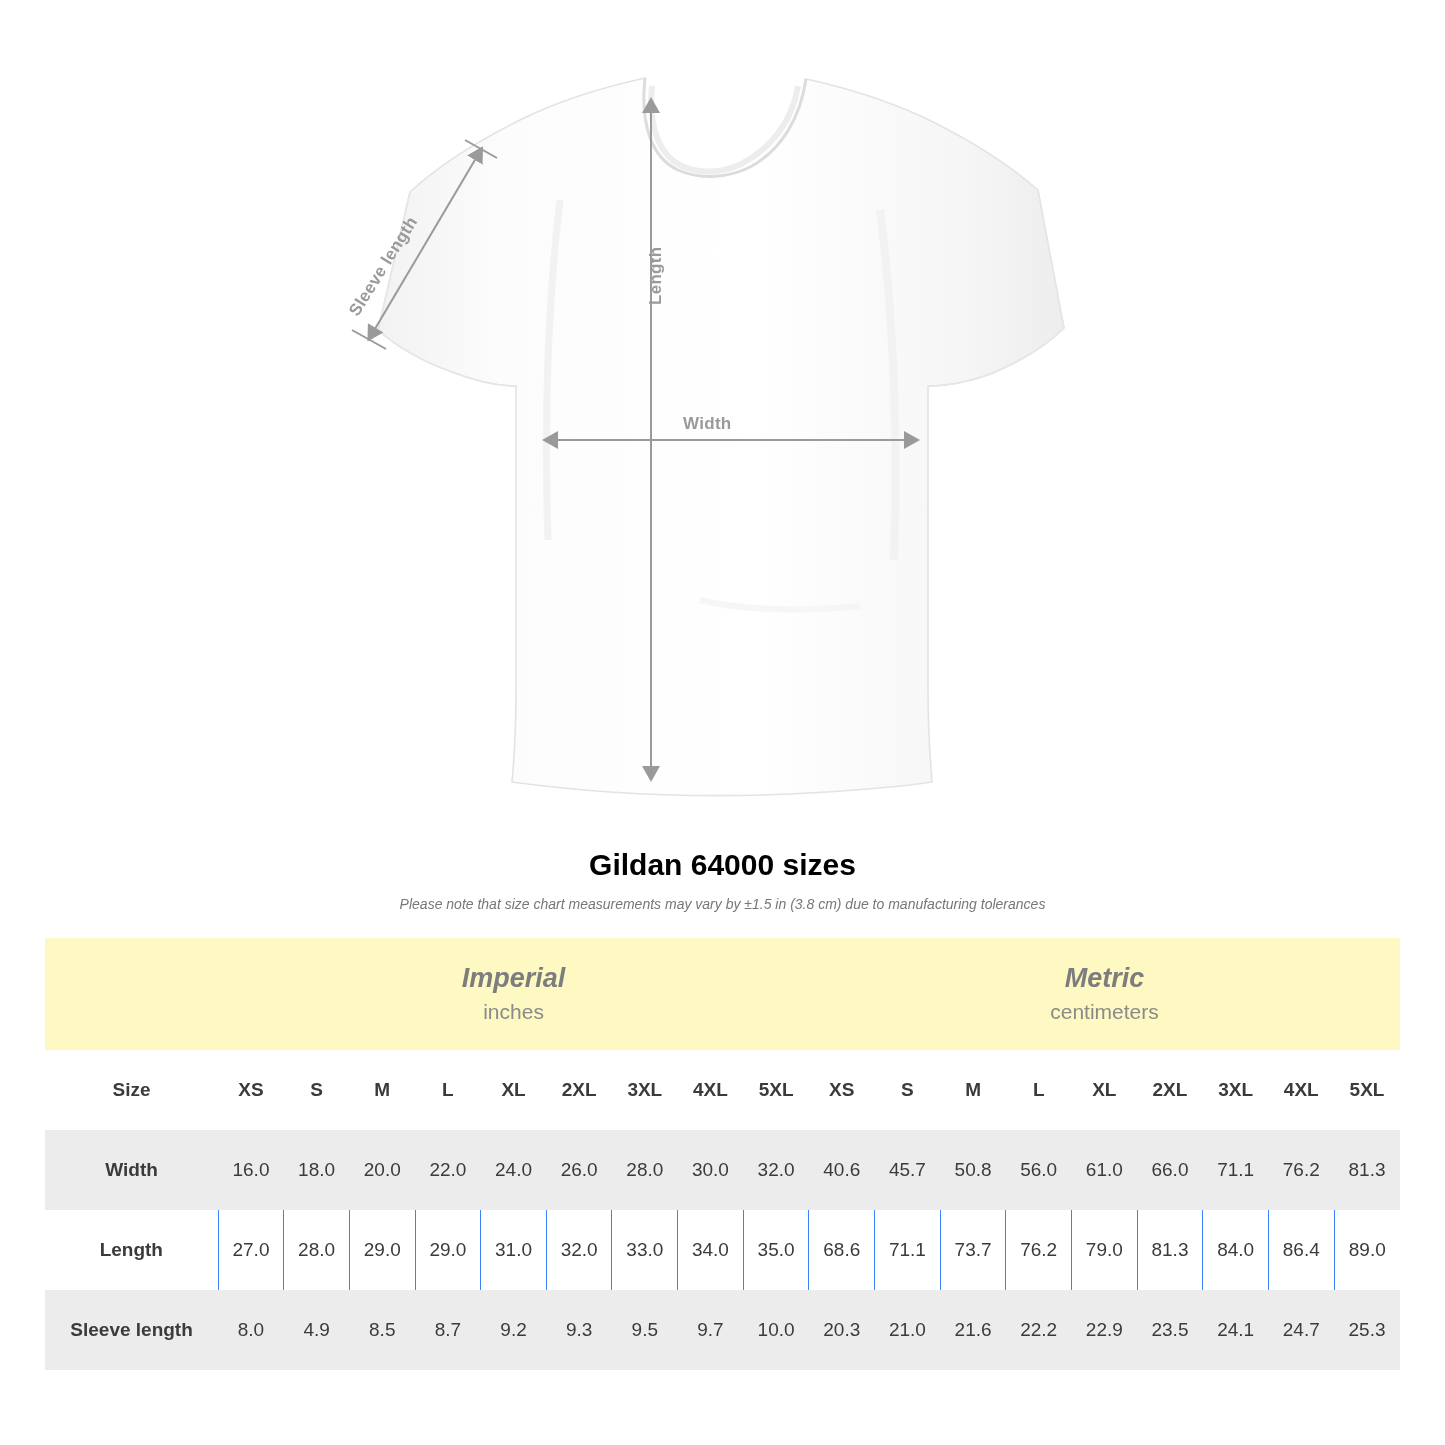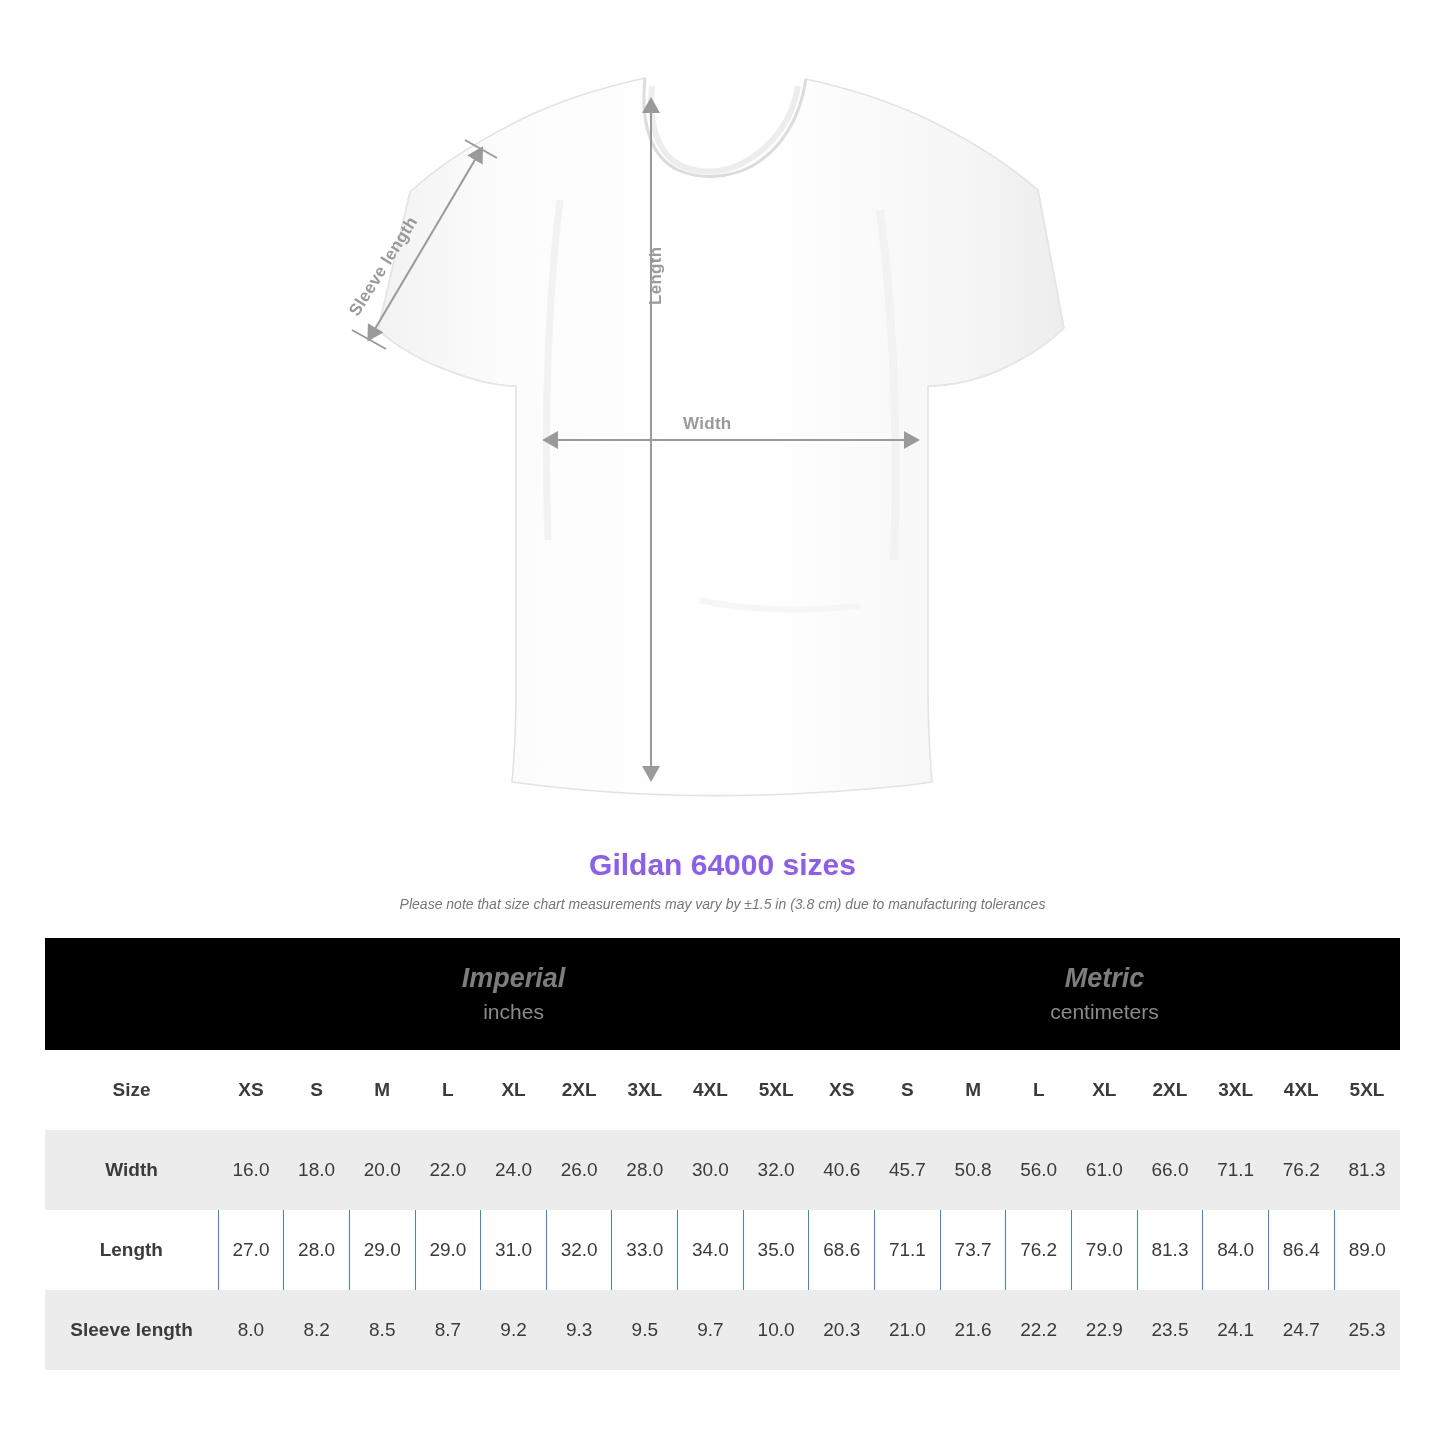--- a/index.html
+++ b/index.html
@@ -53,21 +53,21 @@
   }
 
   
   .title-block {
     text-align: center;
     margin-top: 18px;
   }
   .chart-title {
     font-size: 30px;
     font-weight: bold;
-    color: #8b5cf6;
+    color: #000000;
     margin: 0 0 14px 0;
   }
   .chart-note {
     font-size: 14px;
     font-style: italic;
     color: #777777;
     margin: 0;
   }
 
   
@@ -81,21 +81,21 @@
   }
   table.size-table td, table.size-table th {
     text-align: center;
     vertical-align: middle;
     font-size: 19px;
     color: #3b3b3b;
     padding: 0;
     border: none;
   }
   .unit-row td {
-    background: #000000;
+    background: #fef9c3;
     height: 112px;
   }
   .unit-name {
     font-size: 27px;
     font-style: italic;
     font-weight: bold;
     color: #7d7d7d;
     line-height: 1.1;
   }
   .unit-sub {
@@ -309,21 +309,21 @@
         <td class="cell-sep">79.0</td>
         <td class="cell-sep">81.3</td>
         <td class="cell-sep">84.0</td>
         <td class="cell-sep">86.4</td>
         <td class="cell-sep">89.0</td>
       </tr>
 
       <tr class="data-row band-grey">
         <td class="rowlabel">Sleeve length</td>
         <td class="cell-sep">8.0</td>
-        <td class="cell-sep">8.2</td>
+        <td class="cell-sep">4.9</td>
         <td class="cell-sep">8.5</td>
         <td class="cell-sep">8.7</td>
         <td class="cell-sep">9.2</td>
         <td class="cell-sep">9.3</td>
         <td class="cell-sep">9.5</td>
         <td class="cell-sep">9.7</td>
         <td class="cell-sep">10.0</td>
         <td class="cell-sep">20.3</td>
         <td class="cell-sep">21.0</td>
         <td class="cell-sep">21.6</td>

